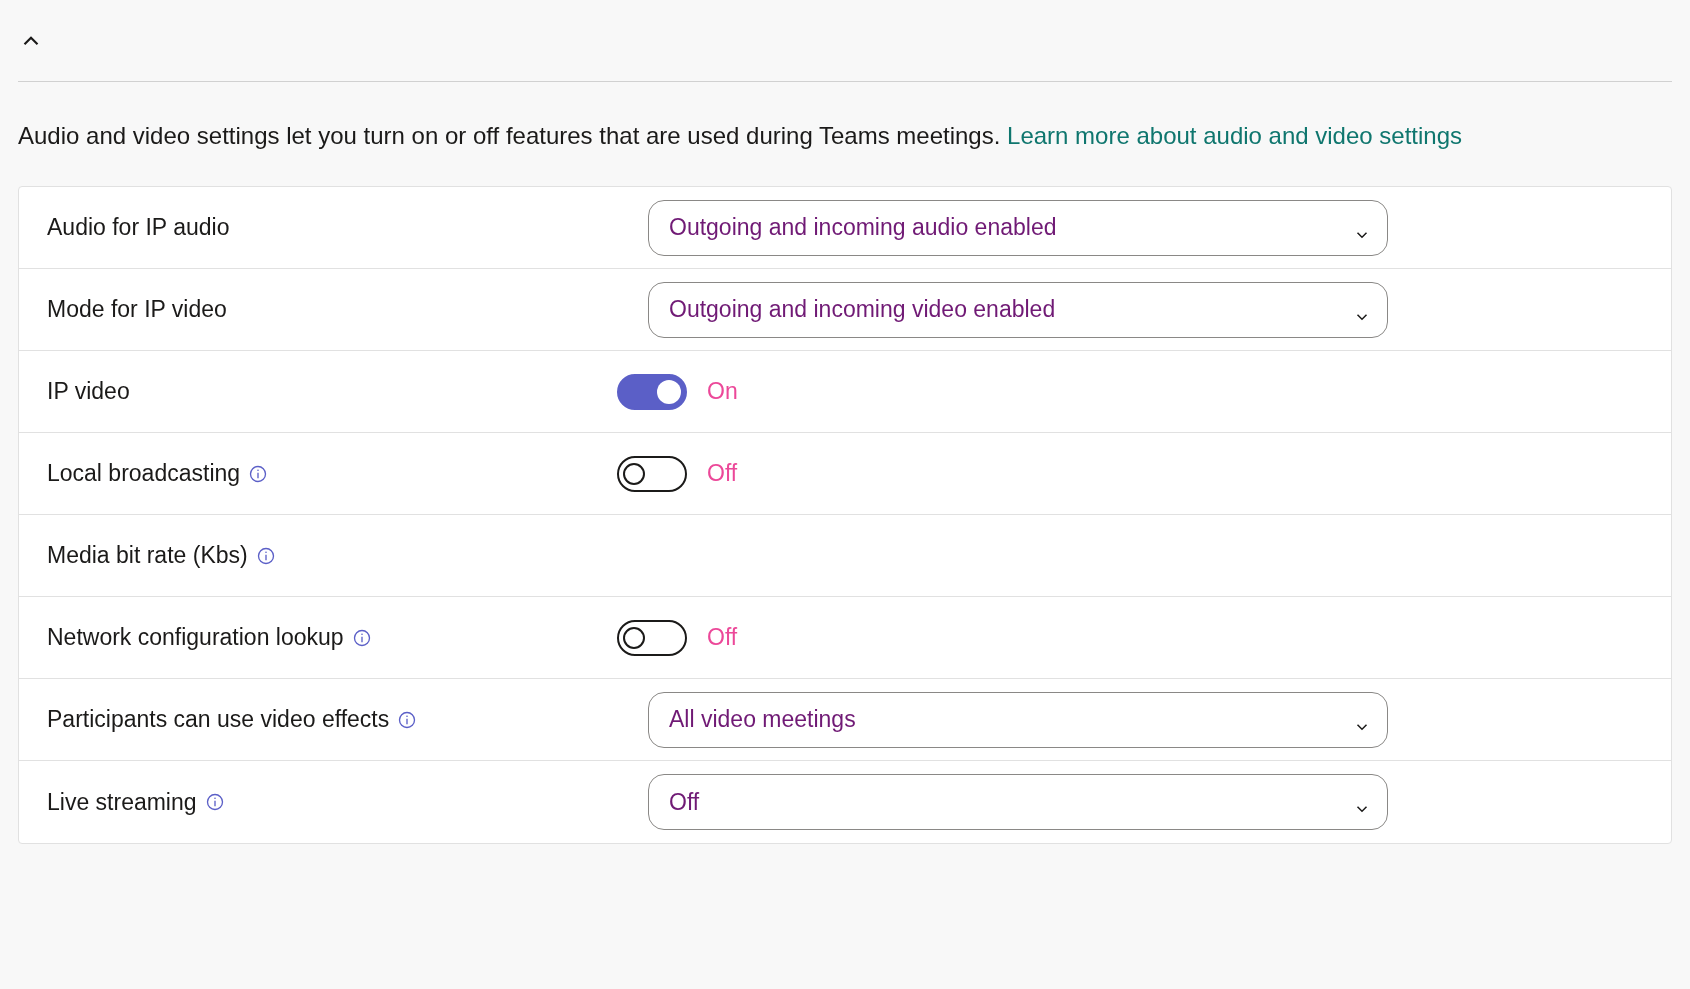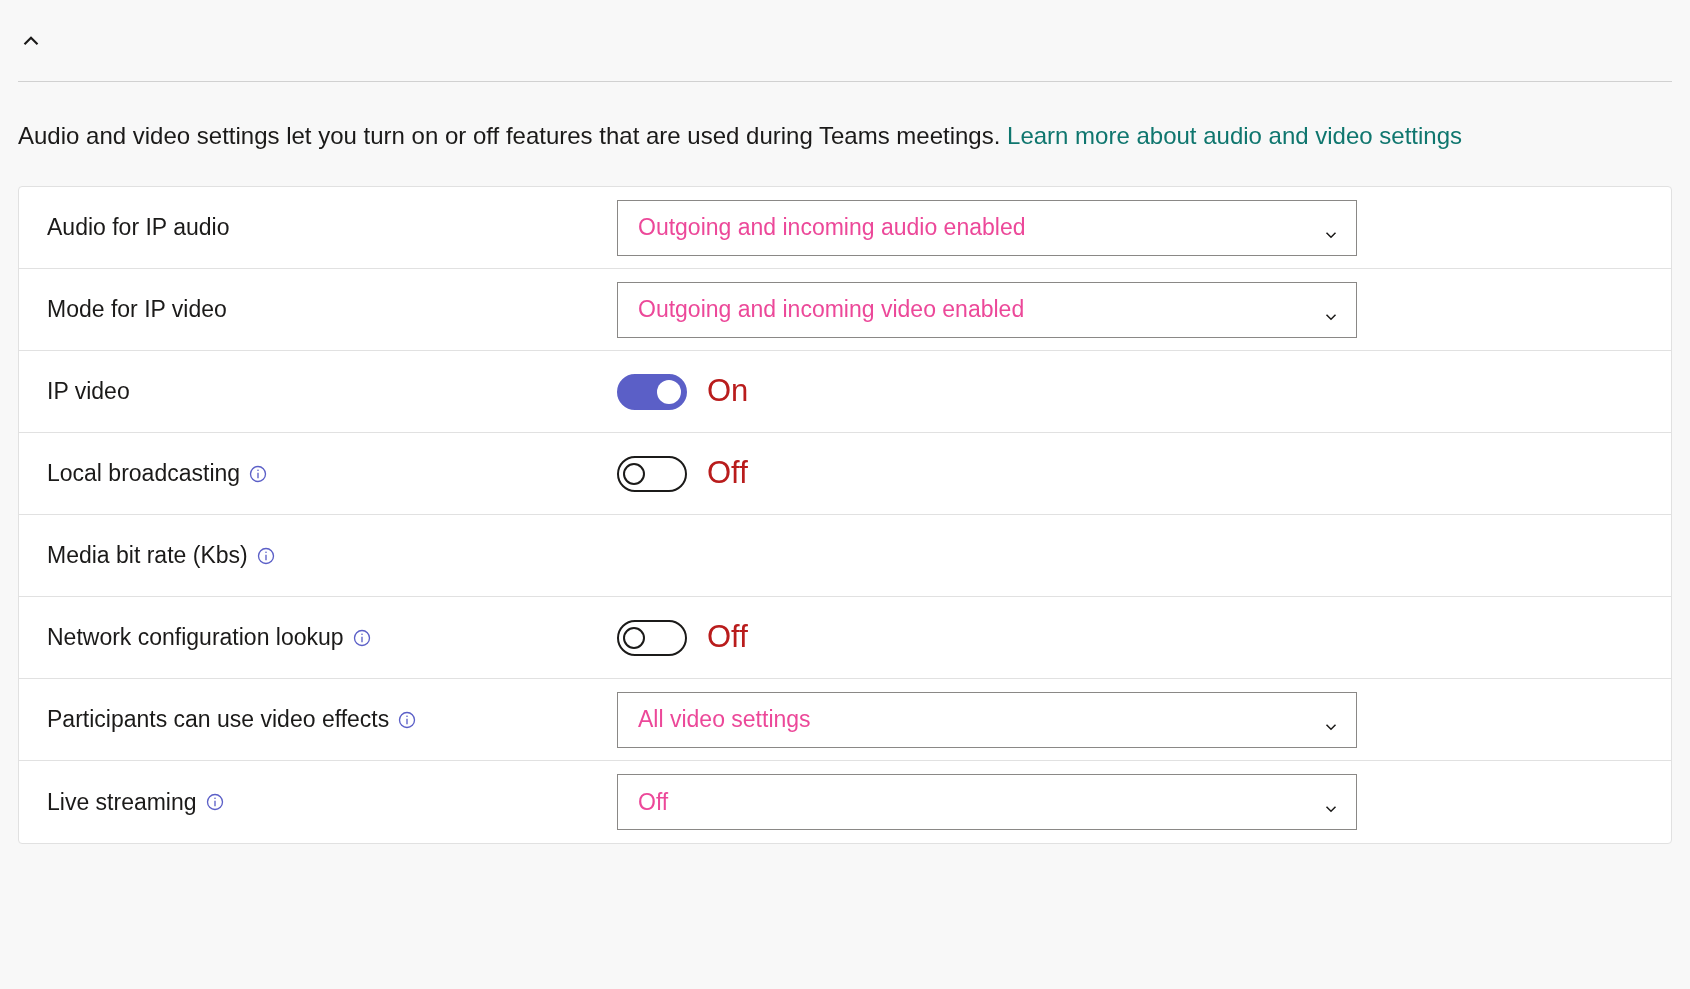--- a/index.html
+++ b/index.html
@@ -72,28 +72,29 @@
     display: flex;
     align-items: center;
   }
   
   .dropdown {
     position: relative;
     width: 100%;
     max-width: 740px;
     height: 56px;
     border: 1px solid #8a8886;
-    border-radius: 0;
+    border-radius: 16px;
     background: #ffffff;
     display: flex;
     align-items: center;
     padding: 0 48px 0 20px;
     cursor: pointer;
     font-size: 23px;
-    color: #ec4899;
+    color: #701a75;
+    margin-left: 31px;
   }
   .dropdown .chev {
     position: absolute;
     right: 16px;
     top: 50%;
     transform: translateY(-50%);
     width: 18px;
     height: 18px;
     color: #1b1a19;
   }
@@ -144,22 +145,22 @@
     background: #ffffff;
   }
   .toggle.off .knob {
     left: 4px;
     width: 22px;
     height: 22px;
     background: #ffffff;
     border: 2px solid #1b1a19;
   }
   .toggle-label {
-    font-size: 31px;
-    color: #b91c1c;
+    font-size: 23px;
+    color: #ec4899;
   }
 </style>
 </head>
 <body>
 
 <div class="header-row">
   <span>
     <svg class="chevron-up" viewBox="0 0 24 24" fill="none" stroke="currentColor" stroke-width="2">
         <polyline points="6 15 12 9 18 15"></polyline>
       </svg>
@@ -280,21 +281,21 @@
       <span class="info-icon">
         <svg viewBox="0 0 24 24" fill="none" stroke="currentColor" stroke-width="1.6">
             <circle cx="12" cy="12" r="9"></circle>
             <line x1="12" y1="10.5" x2="12" y2="17"></line>
             <circle cx="12" cy="7.5" r="1" fill="currentColor" stroke="none"></circle>
           </svg>
       </span>
     </div>
     <div class="control-cell">
       <div class="dropdown">
-        <span>All video settings</span>
+        <span>All video meetings</span>
         <span class="chev">
           <svg viewBox="0 0 24 24" fill="none" stroke="currentColor" stroke-width="2">
               <polyline points="6 9 12 15 18 9"></polyline>
             </svg>
         </span>
       </div>
     </div>
   </div>
 
   <div class="row">

